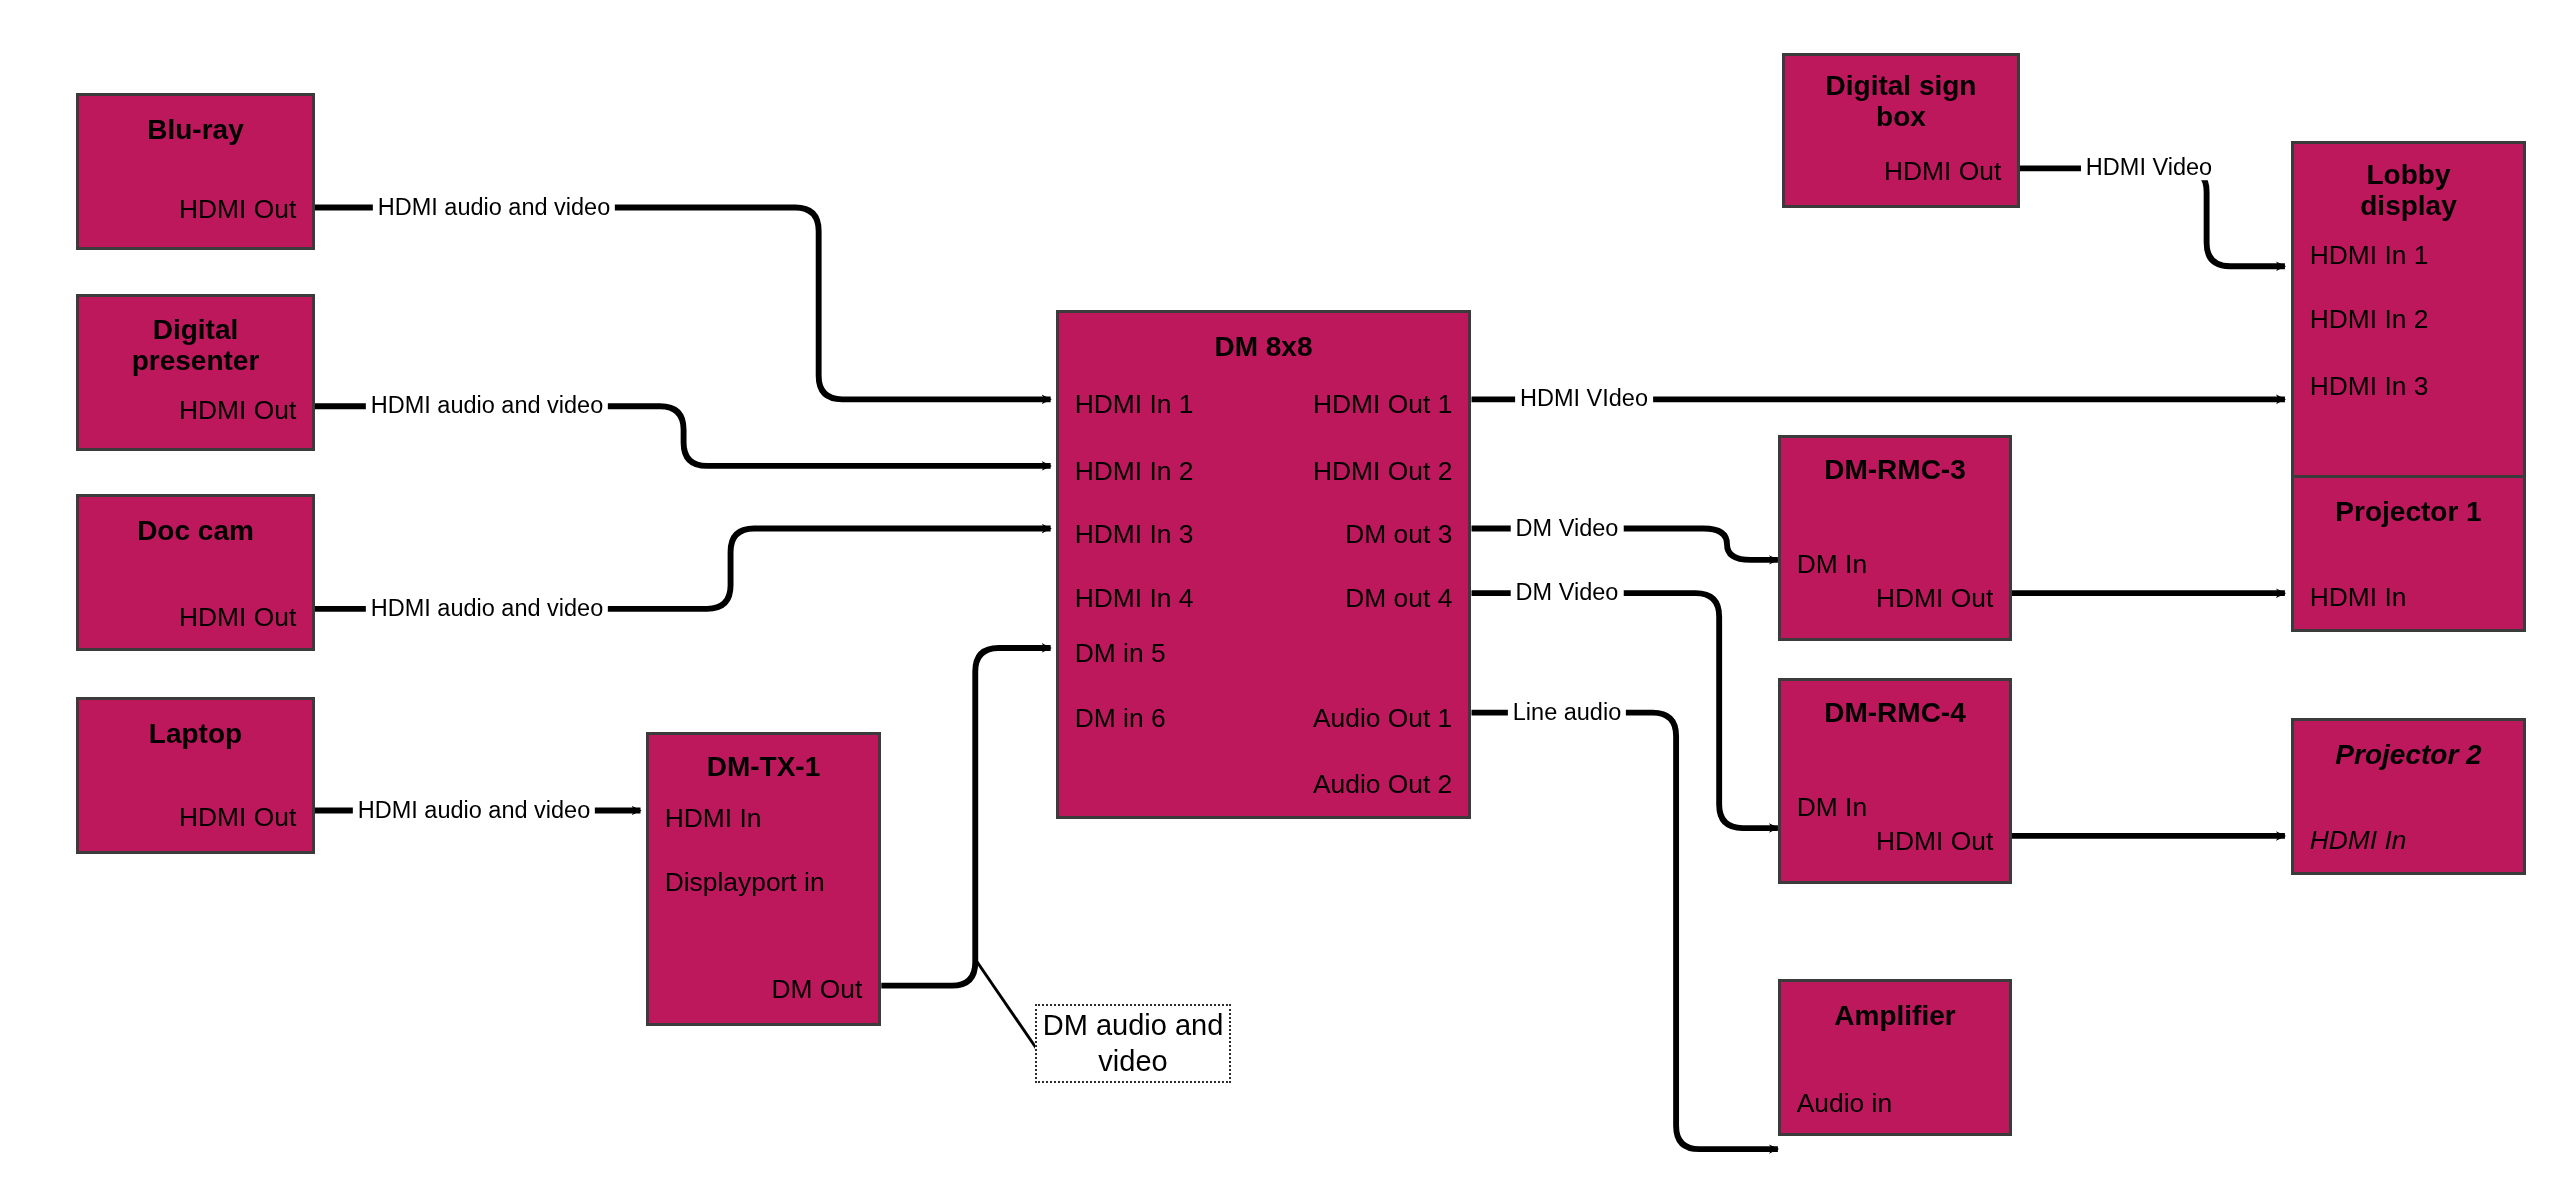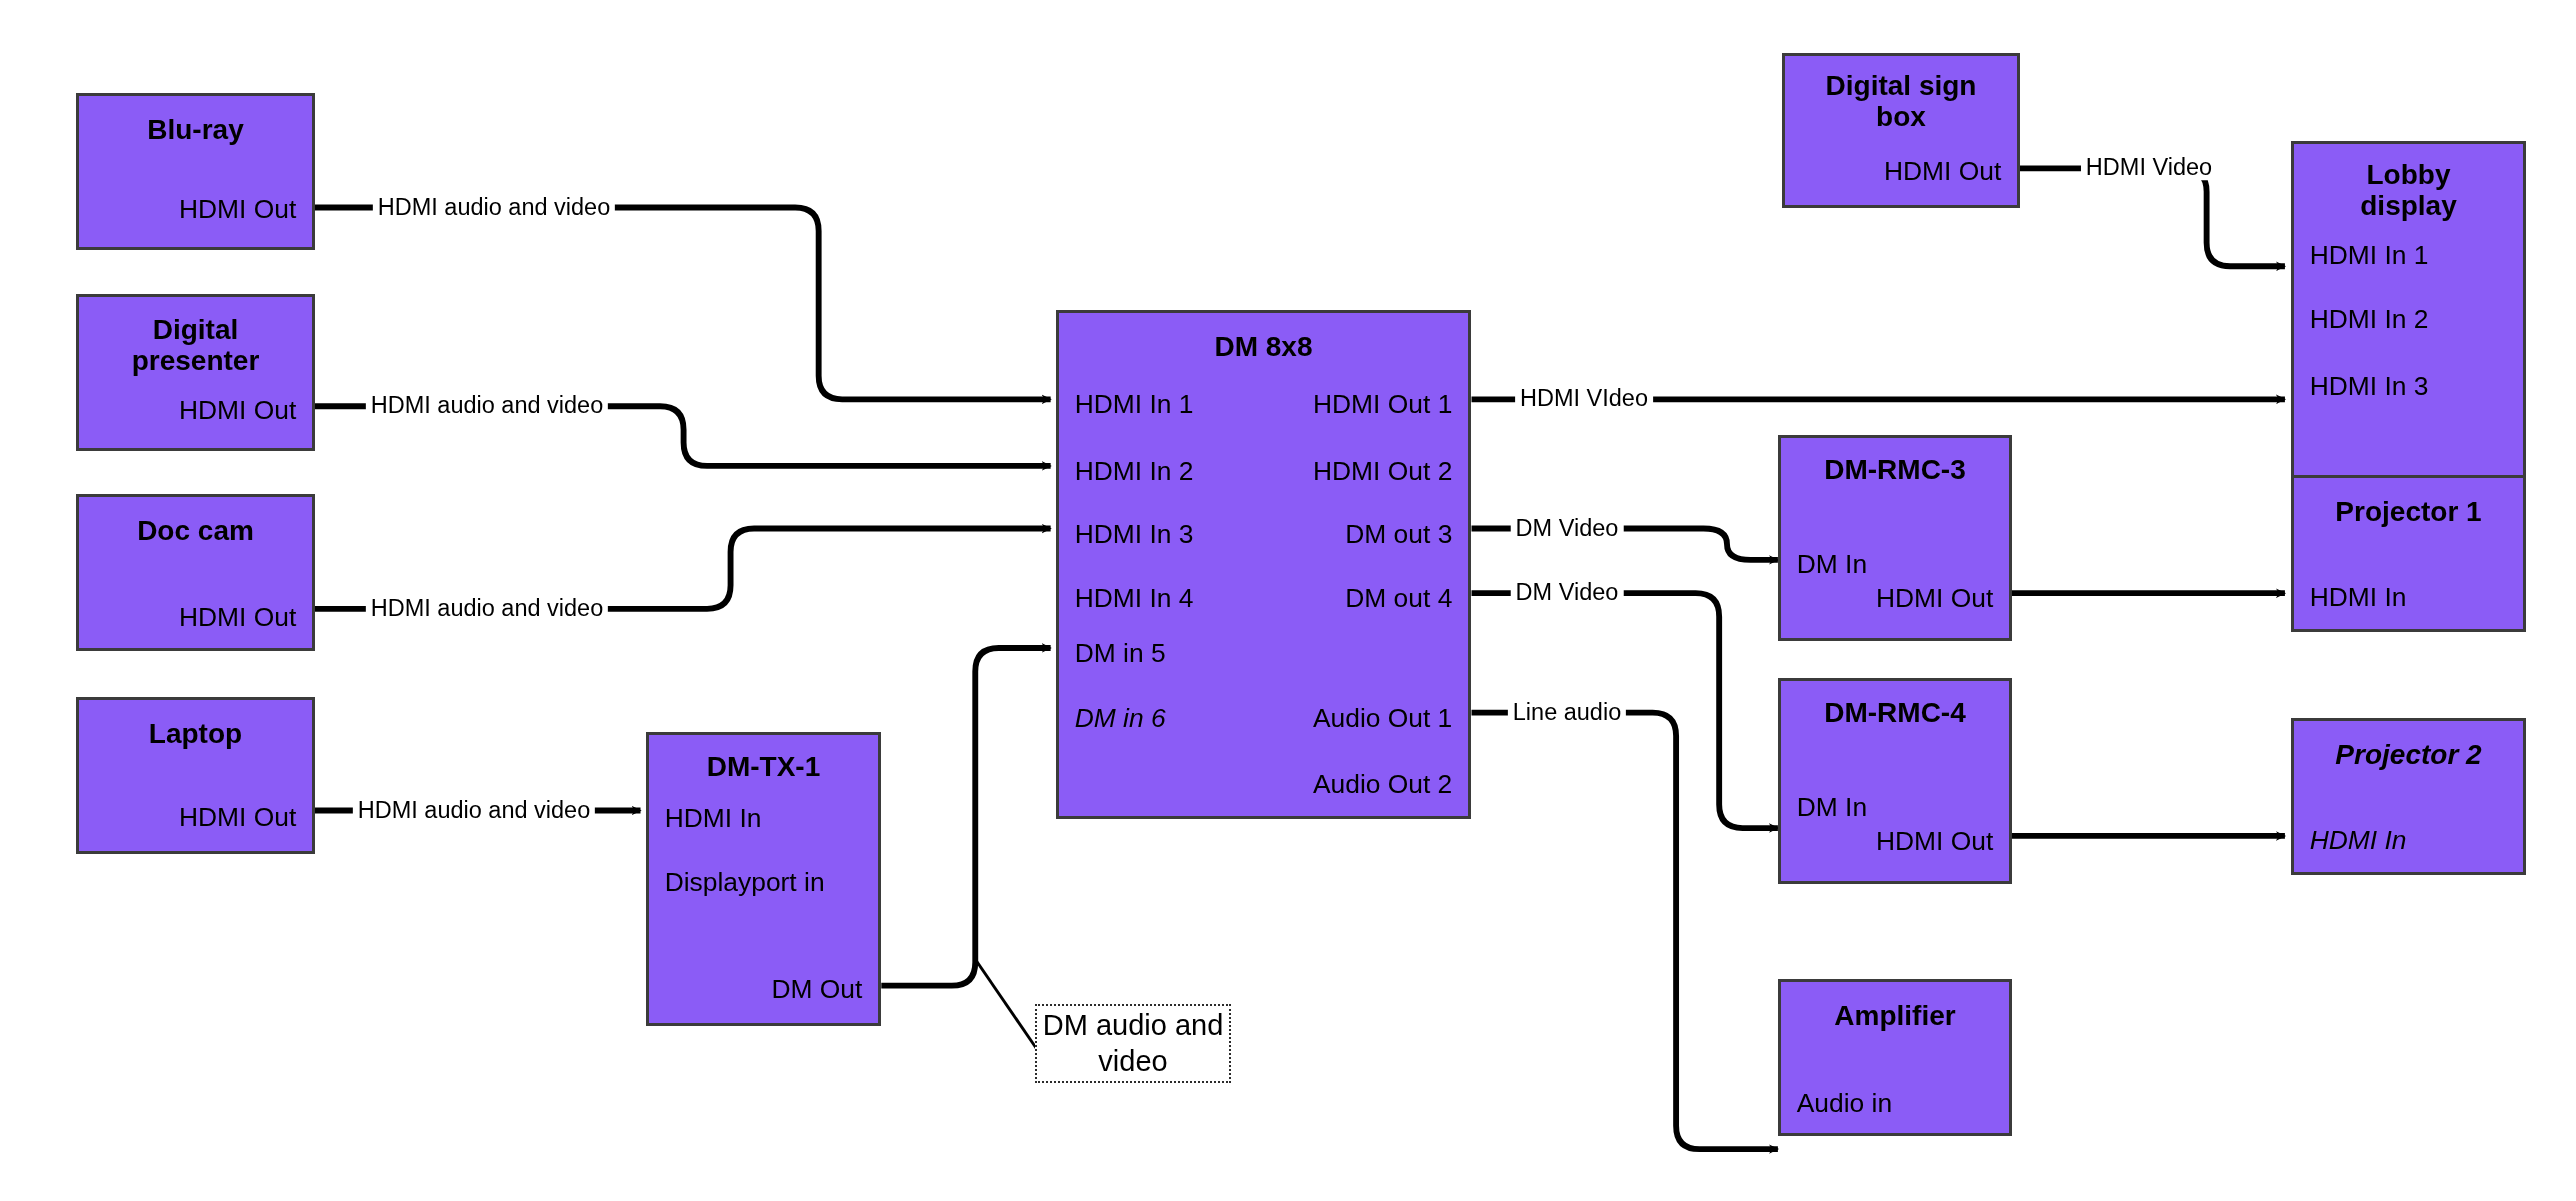--- a/index.html
+++ b/index.html
@@ -1,19 +1,19 @@
 <!DOCTYPE html>
 <html><head>
 <meta charset="utf-8">
 <style>
   html,body{margin:0;padding:0;background:#ffffff;}
   body{font-family:"Liberation Sans",sans-serif;}
   #stage{position:relative;width:2576px;height:1201px;background:#ffffff;overflow:hidden;}
   svg#wires{position:absolute;left:0;top:0;width:2576px;height:1201px;}
-  .node{position:absolute;box-sizing:border-box;background:#8b5cf6;border:3.9px solid #3b3b3b;}
+  .node{position:absolute;box-sizing:border-box;background:#be185d;border:3.9px solid #3b3b3b;}
   .node .title{
     position:absolute;left:0;right:0;text-align:center;
     font-weight:bold;color:#000;line-height:1.12;
   }
   .port{position:absolute;color:#000;white-space:nowrap;line-height:1;}
   .port.left{left:15.7px;text-align:left;}
   .port.right{right:15.7px;text-align:right;}
   .wirelabel{
     position:absolute;color:#000;white-space:nowrap;background:#ffffff;
     padding:0 4.9px;line-height:1;transform:translate(-50%,-50%);
@@ -92,21 +92,21 @@
     <div class="port right" style="top:241px;font-size:26.4px;">DM Out</div>
   </div>
 
   <div class="node" style="left:1056px;top:310px;width:415px;height:509px;">
     <div class="title" style="top:17.6px;font-size:28px;">DM 8x8</div>
     <div class="port left" style="top:78px;font-size:26.4px;">HDMI In 1</div>
     <div class="port left" style="top:145px;font-size:26.4px;">HDMI In 2</div>
     <div class="port left" style="top:208px;font-size:26.4px;">HDMI In 3</div>
     <div class="port left" style="top:272px;font-size:26.4px;">HDMI In 4</div>
     <div class="port left" style="top:327px;font-size:26.4px;">DM in 5</div>
-    <div class="port left" style="top:392px;font-size:26.4px;font-style:italic;">DM in 6</div>
+    <div class="port left" style="top:392px;font-size:26.4px;">DM in 6</div>
     <div class="port right" style="top:78px;font-size:26.4px;">HDMI Out 1</div>
     <div class="port right" style="top:145px;font-size:26.4px;">HDMI Out 2</div>
     <div class="port right" style="top:208px;font-size:26.4px;">DM out 3</div>
     <div class="port right" style="top:272px;font-size:26.4px;">DM out 4</div>
     <div class="port right" style="top:392px;font-size:26.4px;">Audio Out 1</div>
     <div class="port right" style="top:458px;font-size:26.4px;">Audio Out 2</div>
   </div>
 
   <div class="node" style="left:1782px;top:53px;width:238px;height:155px;">
     <div class="title" style="top:13.7px;font-size:28px;padding:0 29px;">Digital sign box</div>

